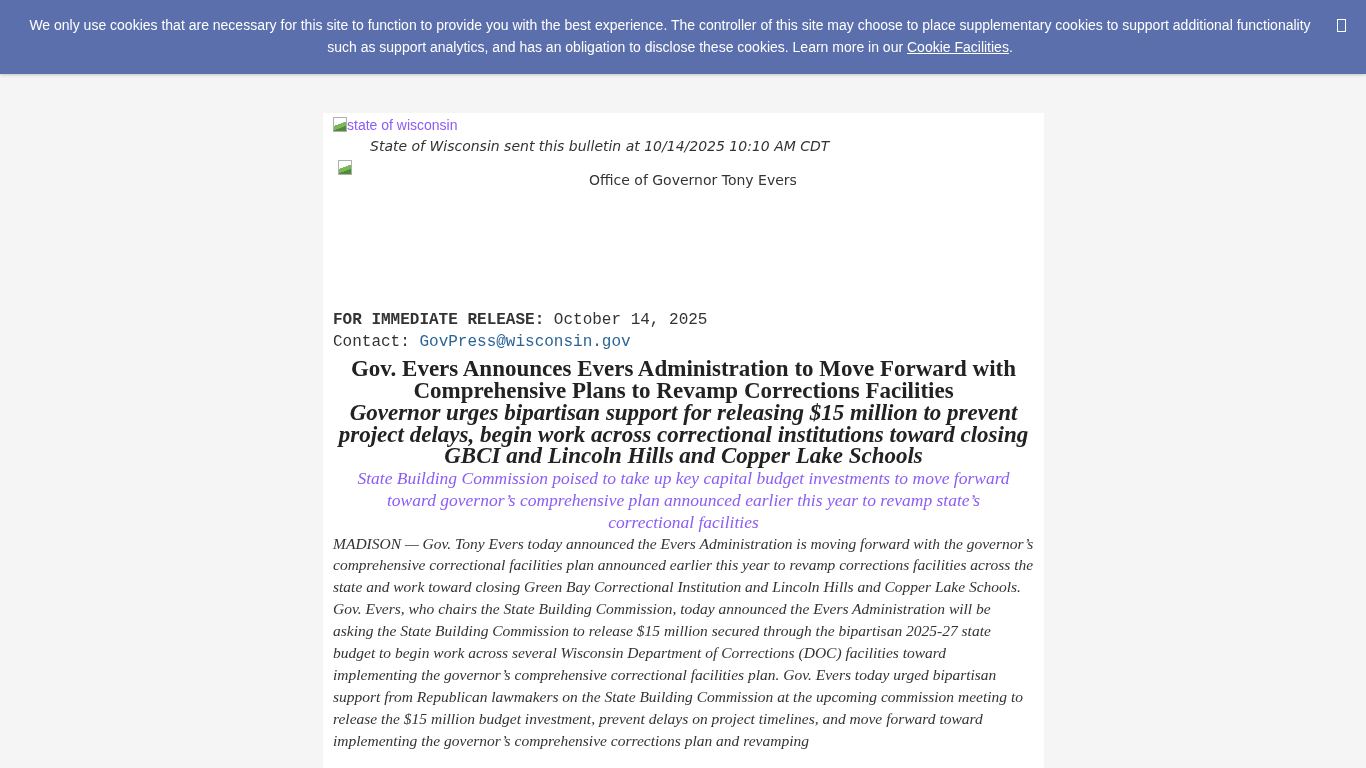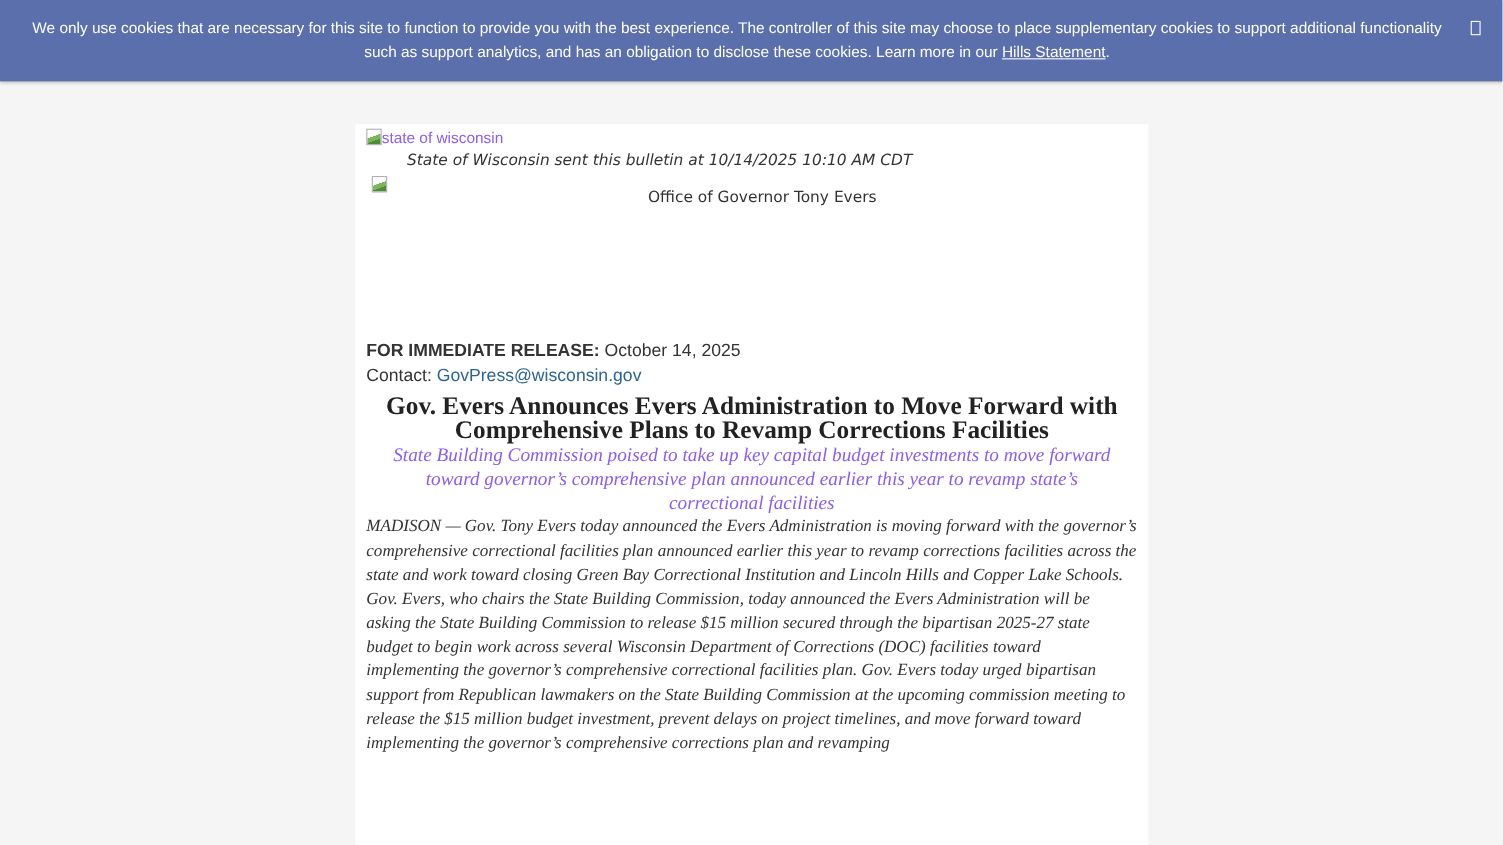--- a/index.html
+++ b/index.html
@@ -51,21 +51,21 @@
     font-family:"DejaVu Sans", sans-serif; font-style:italic;
     font-size:14px; line-height:22px; color:#333;margin-left:37px;
   }
   .office-row {
     position:relative; height:150px;
     font-family:"DejaVu Sans", sans-serif; font-size:14px; color:#333;
   }
   .office-row .broken-img { position:absolute; left:5px; top:3px; }
   .office-row .office-label { position:absolute; left:256px; top:12px; line-height:22px; }
   .release {
-    font-family:Liberation Sans, sans-serif; font-size:16px; line-height:22px; color:#333;
+    font-family:Liberation Mono, monospace; font-size:16px; line-height:22px; color:#333;
     margin-top:2px;
   }
   .release b { font-weight:bold; }
   .release a { color:#2a6496; text-decoration:none; }
   .headline {
     margin-top:5px; text-align:center;
     font-family:"Liberation Serif", serif; color:#222;
   }
   .headline .h1 { font-weight:bold; font-size:23px; line-height:22px; }
   .headline .h2 { font-weight:bold; font-style:italic; font-size:23px; line-height:21.5px; }
@@ -73,35 +73,36 @@
   .body-text {
     font-family:"Liberation Serif", serif; font-size:15.5px; line-height:21.9px; color:#333;
     margin:0;
     font-style:italic;
   }
 </style>
 </head>
 <body>
 
 <div class="cookie-banner">
-  <span>We only use cookies that are necessary for this site to function to provide you with the best experience. The controller of this site may choose to place supplementary cookies to support additional functionality such as support analytics, and has an obligation to disclose these cookies. Learn more in our </span><a href="#">Hills Statement</a><span>.</span>
+  <span>We only use cookies that are necessary for this site to function to provide you with the best experience. The controller of this site may choose to place supplementary cookies to support additional functionality such as support analytics, and has an obligation to disclose these cookies. Learn more in our </span><a href="#">Cookie Facilities</a><span>.</span>
   <span class="cookie-close"><span class="box"></span></span>
 </div>
 
 <div class="page">
   <div class="inner">
     <a href="#" class="logo-link"><span class="broken-img"></span><span>state of wisconsin</span></a>
     <div class="bulletin">State of Wisconsin sent this bulletin at 10/14/2025 10:10 AM CDT</div>
     <div class="office-row">
       <span class="broken-img"></span>
       <span class="office-label">Office of Governor Tony Evers</span>
     </div>
     <div class="release">
       <div><b>FOR IMMEDIATE RELEASE:</b><span> October 14, 2025</span></div>
       <div><span>Contact: </span><a href="#">GovPress@wisconsin.gov</a></div>
     </div>
     <div class="headline">
       <div class="h1">Gov. Evers Announces Evers Administration to Move Forward with Comprehensive Plans to Revamp Corrections Facilities</div>
+      <div class="h2">Governor urges bipartisan support for releasing $15 million to prevent project delays, begin work across correctional institutions toward closing GBCI and Lincoln Hills and Copper Lake Schools</div>
       <div class="h3">State Building Commission poised to take up key capital budget investments to move forward toward governor’s comprehensive plan announced earlier this year to revamp state’s correctional facilities</div>
     </div>
     <p class="body-text">MADISON — Gov. Tony Evers today announced the Evers Administration is moving forward with the governor’s comprehensive correctional facilities plan announced earlier this year to revamp corrections facilities across the state and work toward closing Green Bay Correctional Institution and Lincoln Hills and Copper Lake Schools. Gov. Evers, who chairs the State Building Commission, today announced the Evers Administration will be asking the State Building Commission to release $15 million secured through the bipartisan 2025-27 state budget to begin work across several Wisconsin Department of Corrections (DOC) facilities toward implementing the governor’s comprehensive correctional facilities plan. Gov. Evers today urged bipartisan support from Republican lawmakers on the State Building Commission at the upcoming commission meeting to release the $15 million budget investment, prevent delays on project timelines, and move forward toward implementing the governor’s comprehensive corrections plan and revamping</p>
   </div>
 </div>
 
 </body></html>

